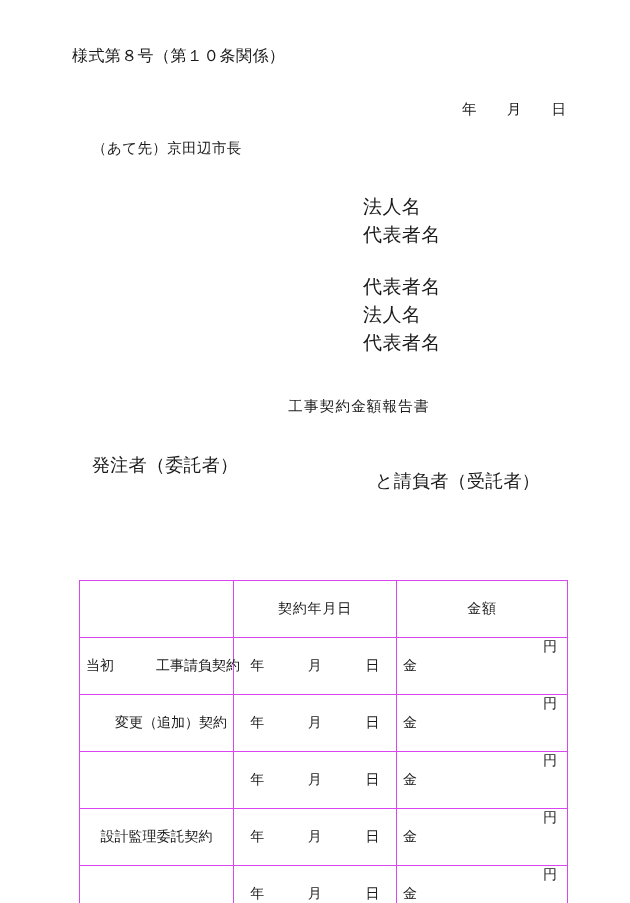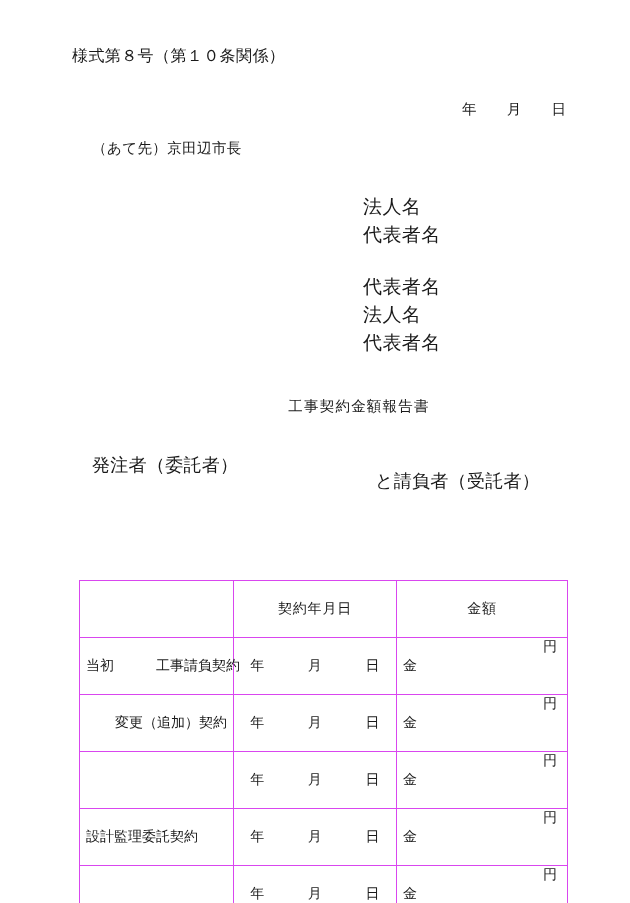--- a/index.html
+++ b/index.html
@@ -94,21 +94,21 @@
     padding: 14px 6px;
     font-weight: normal;
     vertical-align: middle;
     white-space: pre;
   }
   .col-label { width: 154px; }
   .col-date  { width: 163px; }
   .col-amt   { width: 171px; }
 
   .th-center { text-align: center; letter-spacing: 0.8px; }
-  .cell-label-left  { text-align: left; }
+  .cell-label-left  { text-align: center; }
   .cell-label-right { text-align: right; padding-right: 10px; }
   .cell-date {
     text-align: center;
     letter-spacing: 0.4px;
   }
   .cell-amt {
     text-align: left;
     position: relative;
     padding-left: 10px;
   }

